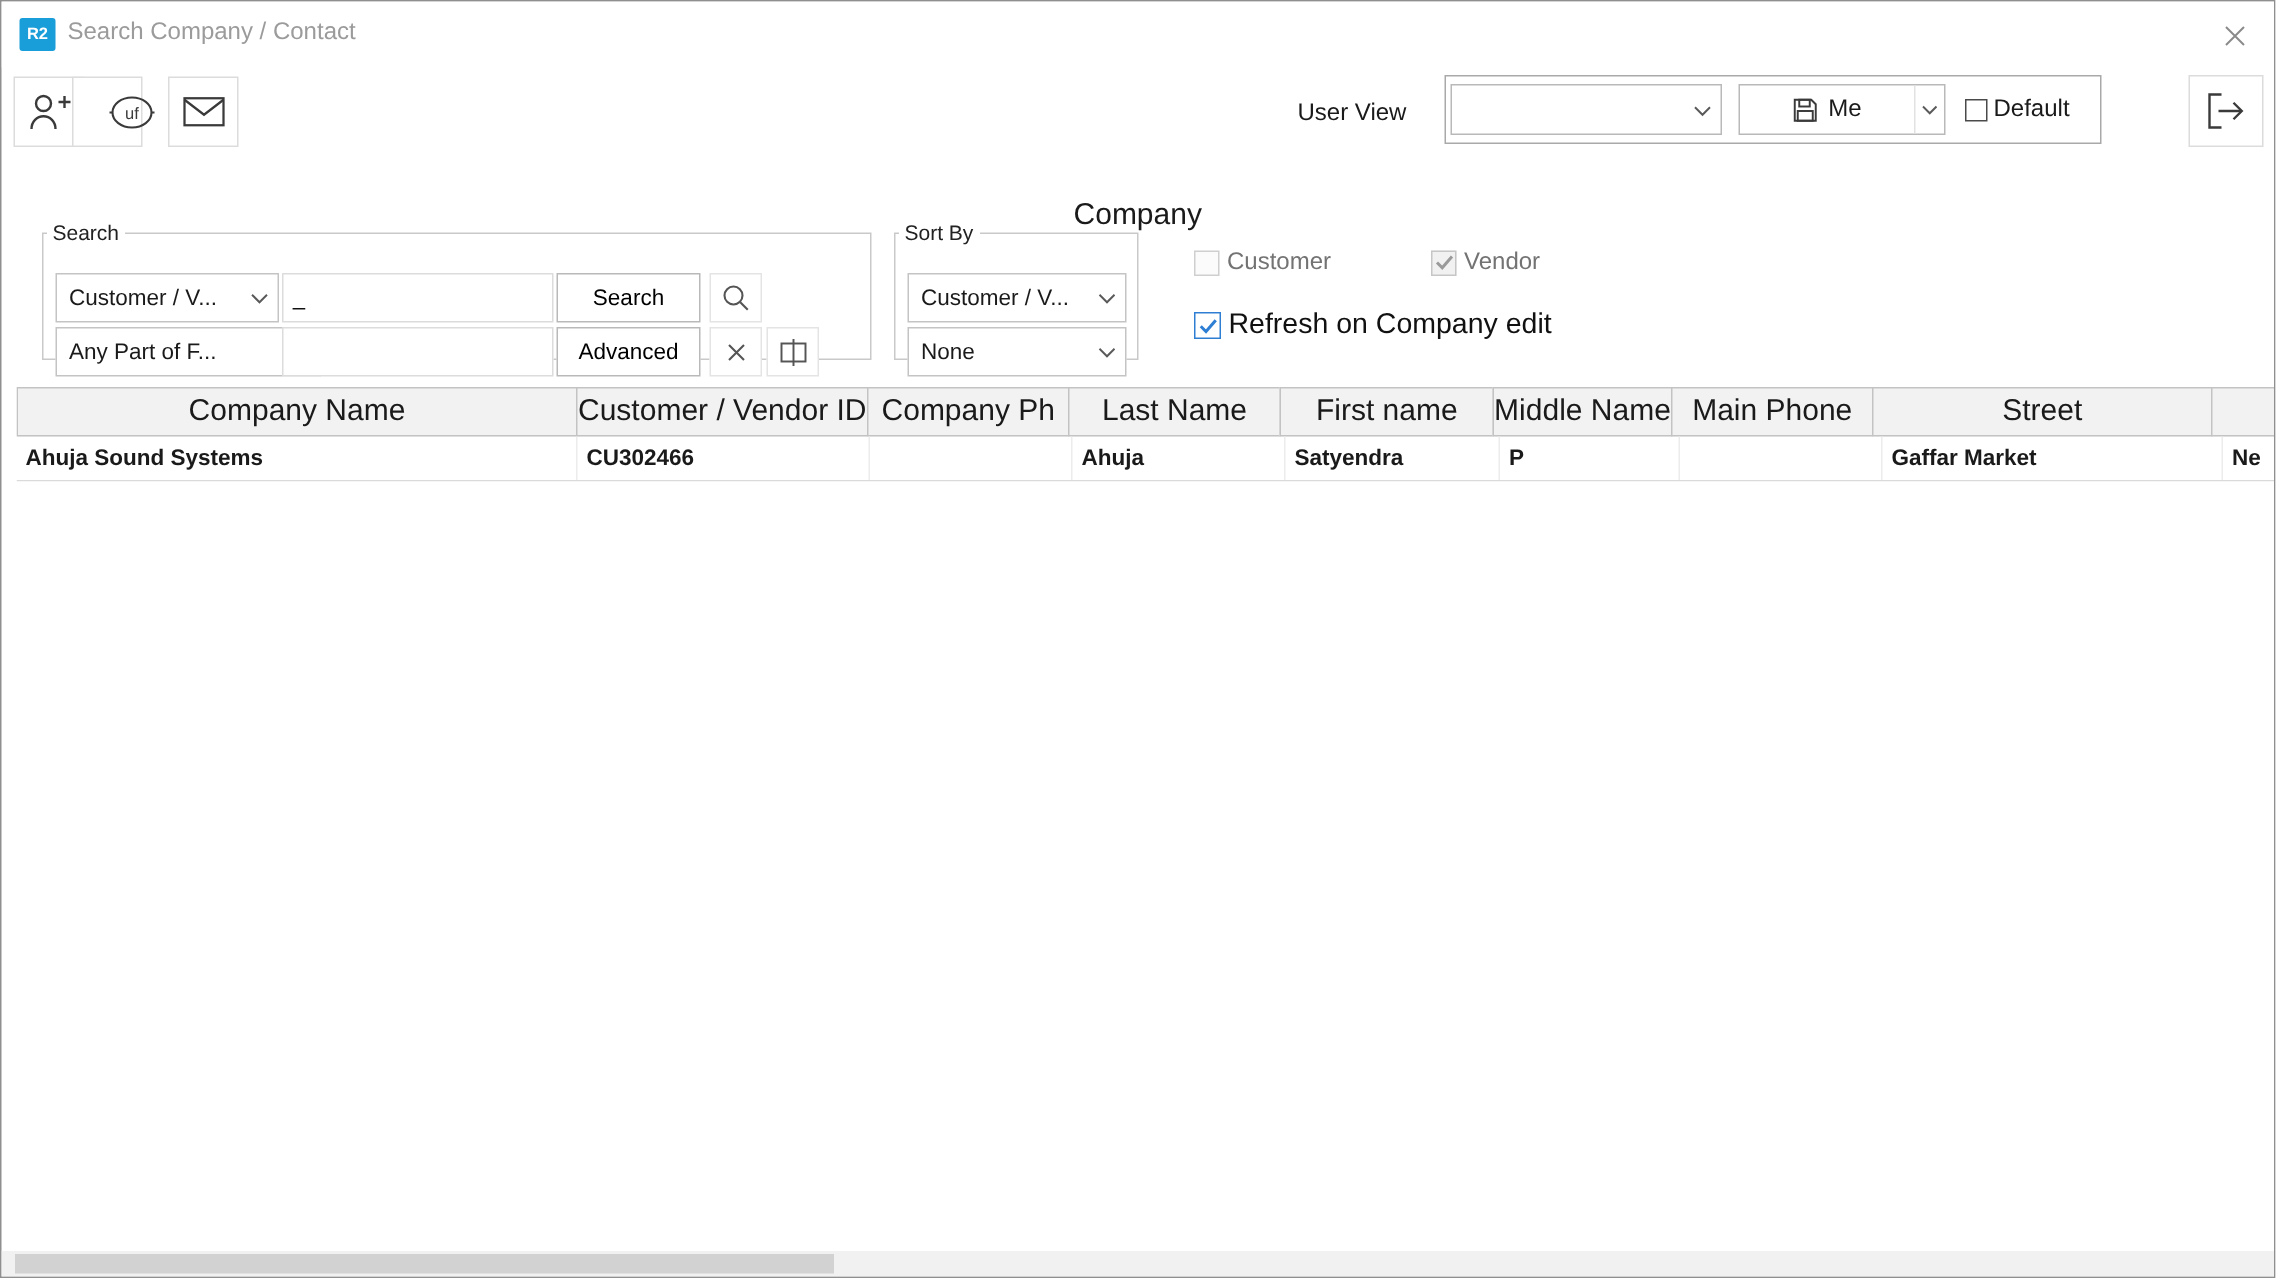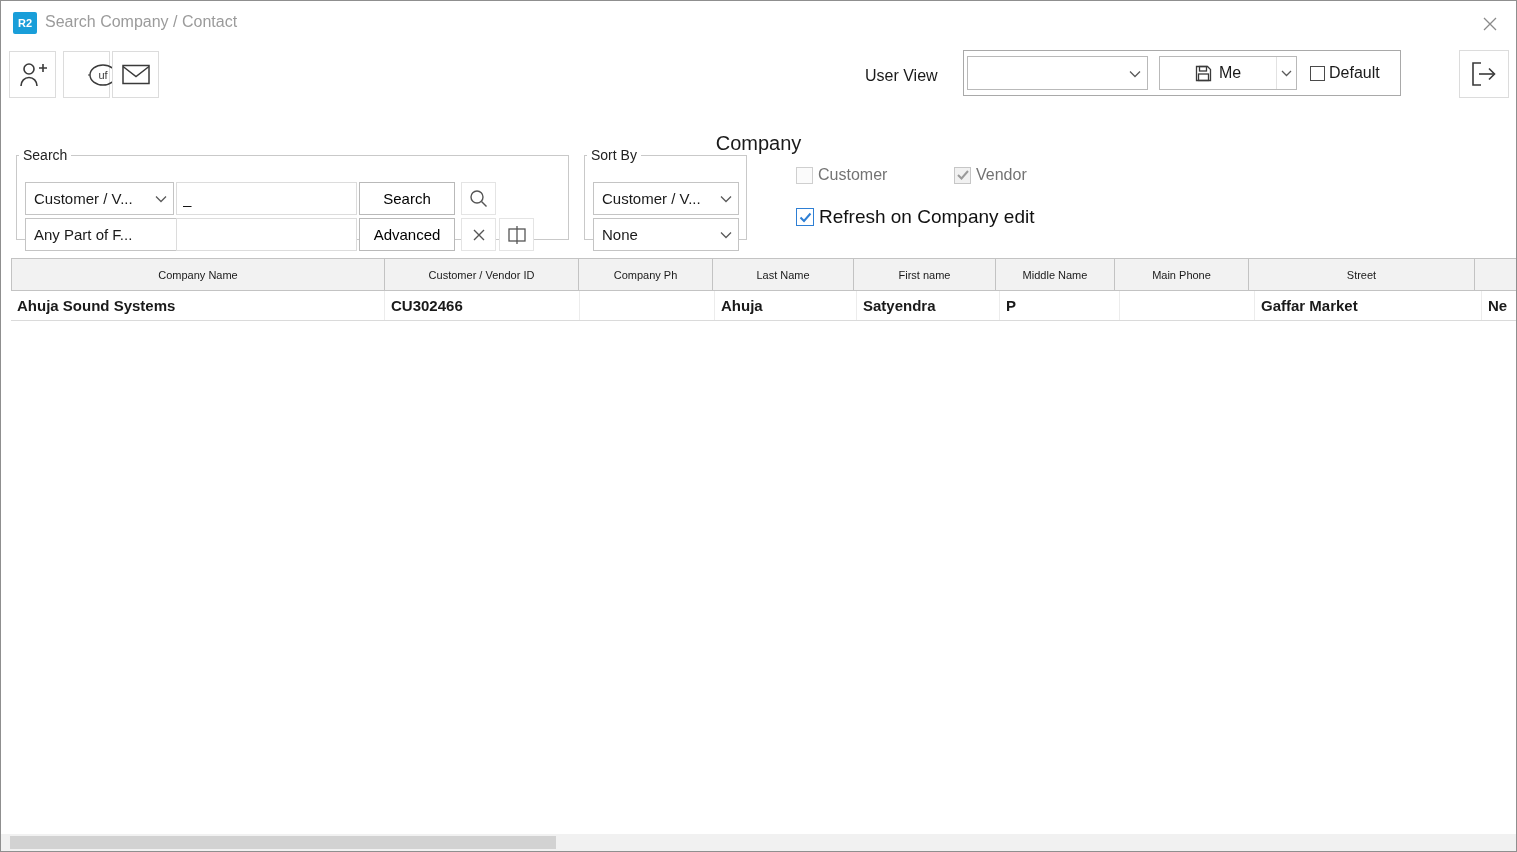--- a/index.html
+++ b/index.html
@@ -24,21 +24,21 @@
     position:absolute; right:12px; top:9px; width:28px; height:28px;
     display:flex; align-items:center; justify-content:center; cursor:pointer;
   }
 
   
   .tool-btn{
     position:absolute; top:50px; width:47px; height:47px;
     background:#fff; border:1px solid #dcdcdc;
     display:flex; align-items:center; justify-content:center; cursor:pointer;
   }
-  .tb1{ left:8px; } .tb2{ left:62px;padding-left:33px; } .tb3{ left:111px; }
+  .tb1{ left:8px; } .tb2{ left:47px;padding-left:33px; } .tb3{ left:111px; }
 
   .uv-label{ position:absolute; left:864px; top:66px; font-size:16px; }
   .uv-box{
     position:absolute; left:962px; top:49px; width:438px; height:46px;
     border:1px solid #a9a9a9; display:flex; align-items:center; background:#fff;
   }
   .uv-combo{
     margin-left:3px; width:181px; height:34px; border:1px solid #b9b9b9;
     background:#fff; position:relative; display:flex; align-items:center;
     padding:0 24px 0 8px; cursor:pointer;
@@ -57,21 +57,21 @@
   .exit-btn{
     position:absolute; right:7px; top:49px; width:50px; height:48px;
     border:1px solid #dcdcdc; background:#fff;
     display:flex; align-items:center; justify-content:center; cursor:pointer;
   }
 
   
   .company-label{ position:absolute; top:131px; left:0; width:100%; text-align:center; font-size:20px; }
 
   
-  fieldset{ position:absolute; border:1px solid #c9c9c9; background:#fff; }
+  fieldset{ position:absolute; border:1px solid #c9c9c9; background:#fff;margin-left:12px; }
   legend{ font-size:14px; color:#222; padding:0 4px; margin-left:2px; }
   .search-fs{ left:15px; top:146px; width:553px; height:93px; }
   .sort-fs{ left:583px; top:146px; width:163px; height:93px; }
 
   .combo{
     position:absolute; height:33px; border:1px solid #c4c4c4; background:#fff;
     display:flex; align-items:center; padding:0 22px 0 8px; cursor:pointer; white-space:nowrap; overflow:hidden;
   }
   .combo .chev{ position:absolute; right:6px; top:12px; }
   .textbox{
@@ -115,21 +115,21 @@
   .chk-refresh .chk-box{ width:18px; height:18px; border:1px solid #2e7fd4; background:#fff; }
   .lbl-gray{ color:#737373; font-size:16px; }
   .lbl-dark{ color:#111; font-size:19px; }
 
   
   .grid{ position:absolute; left:10px; top:257px; right:0; overflow:hidden; }
   .grid-header{ display:flex; height:33px; }
   .hcell{
     flex:0 0 auto; background:#f2f2f2; border:1px solid #c3c3c3; margin-left:-1px;
     display:flex; align-items:center; justify-content:center;
-    font-size:11px; white-space:nowrap; overflow:hidden; cursor:pointer;
+    font-size:20px; white-space:nowrap; overflow:hidden; cursor:pointer;
   }
   .hcell:first-child{ margin-left:0; }
   .grid-row{ display:flex; height:30px; border-bottom:1px solid #dadada; cursor:pointer; background:#fff; }
   .cell{
     flex:0 0 auto; line-height:29px; padding:0 6px; border-right:1px solid #ececec;
     white-space:nowrap; overflow:hidden; font-size:15px;font-weight:bold;
   }
   .c0{ width:374px; } .c1{ width:195px; } .c2{ width:135px; }
   .c3{ width:142px; } .c4{ width:143px; } .c5{ width:120px; }
   .c6{ width:135px; } .c7{ width:227px; } .c8{ width:60px; }

